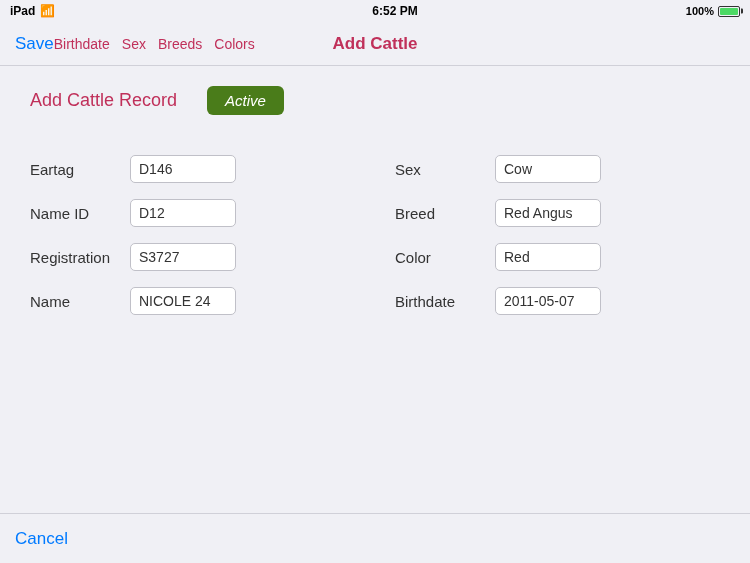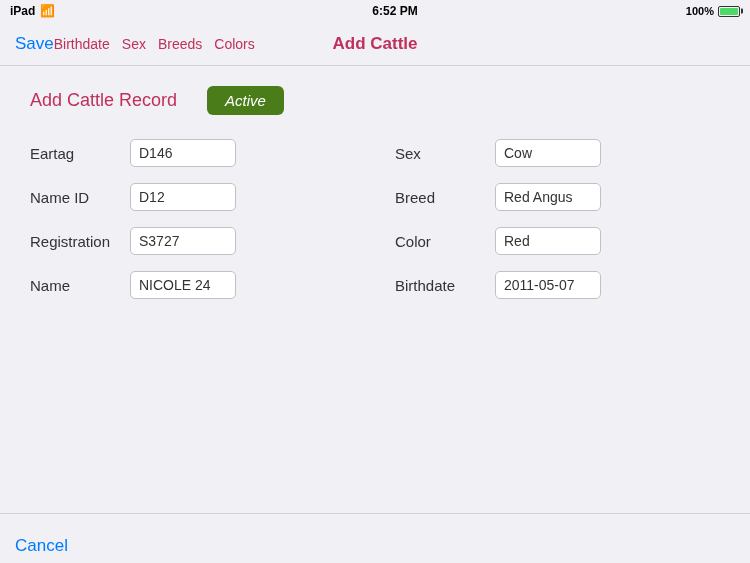--- a/index.html
+++ b/index.html
@@ -93,21 +93,21 @@
     .content {
       padding: 20px 30px;
       flex: 1;
     }
 
     
     .form-header {
       display: flex;
       align-items: center;
       gap: 30px;
-      margin-bottom: 24px;
+      margin-bottom: 40px;
     }
     .form-title {
       font-size: 18px;
       font-weight: 500;
       color: #c0305a;
     }
     .active-btn {
       background: #4a7c1a;
       color: white;
       border: none;
@@ -149,21 +149,21 @@
     .bottom-bar {
       position: absolute;
       bottom: 0;
       left: 0;
       right: 0;
       padding: 22px 15px;
       background: #f0f0f5;
       border-top: 1px solid #d0d0d8;
       height: 50px;
       display: flex;
-      align-items: flex-start;
+      align-items: center;
     }
     .cancel-btn {
       color: #007aff;
       font-size: 17px;
       background: none;
       border: none;
       cursor: pointer;
     }
   </style>
 </head>

